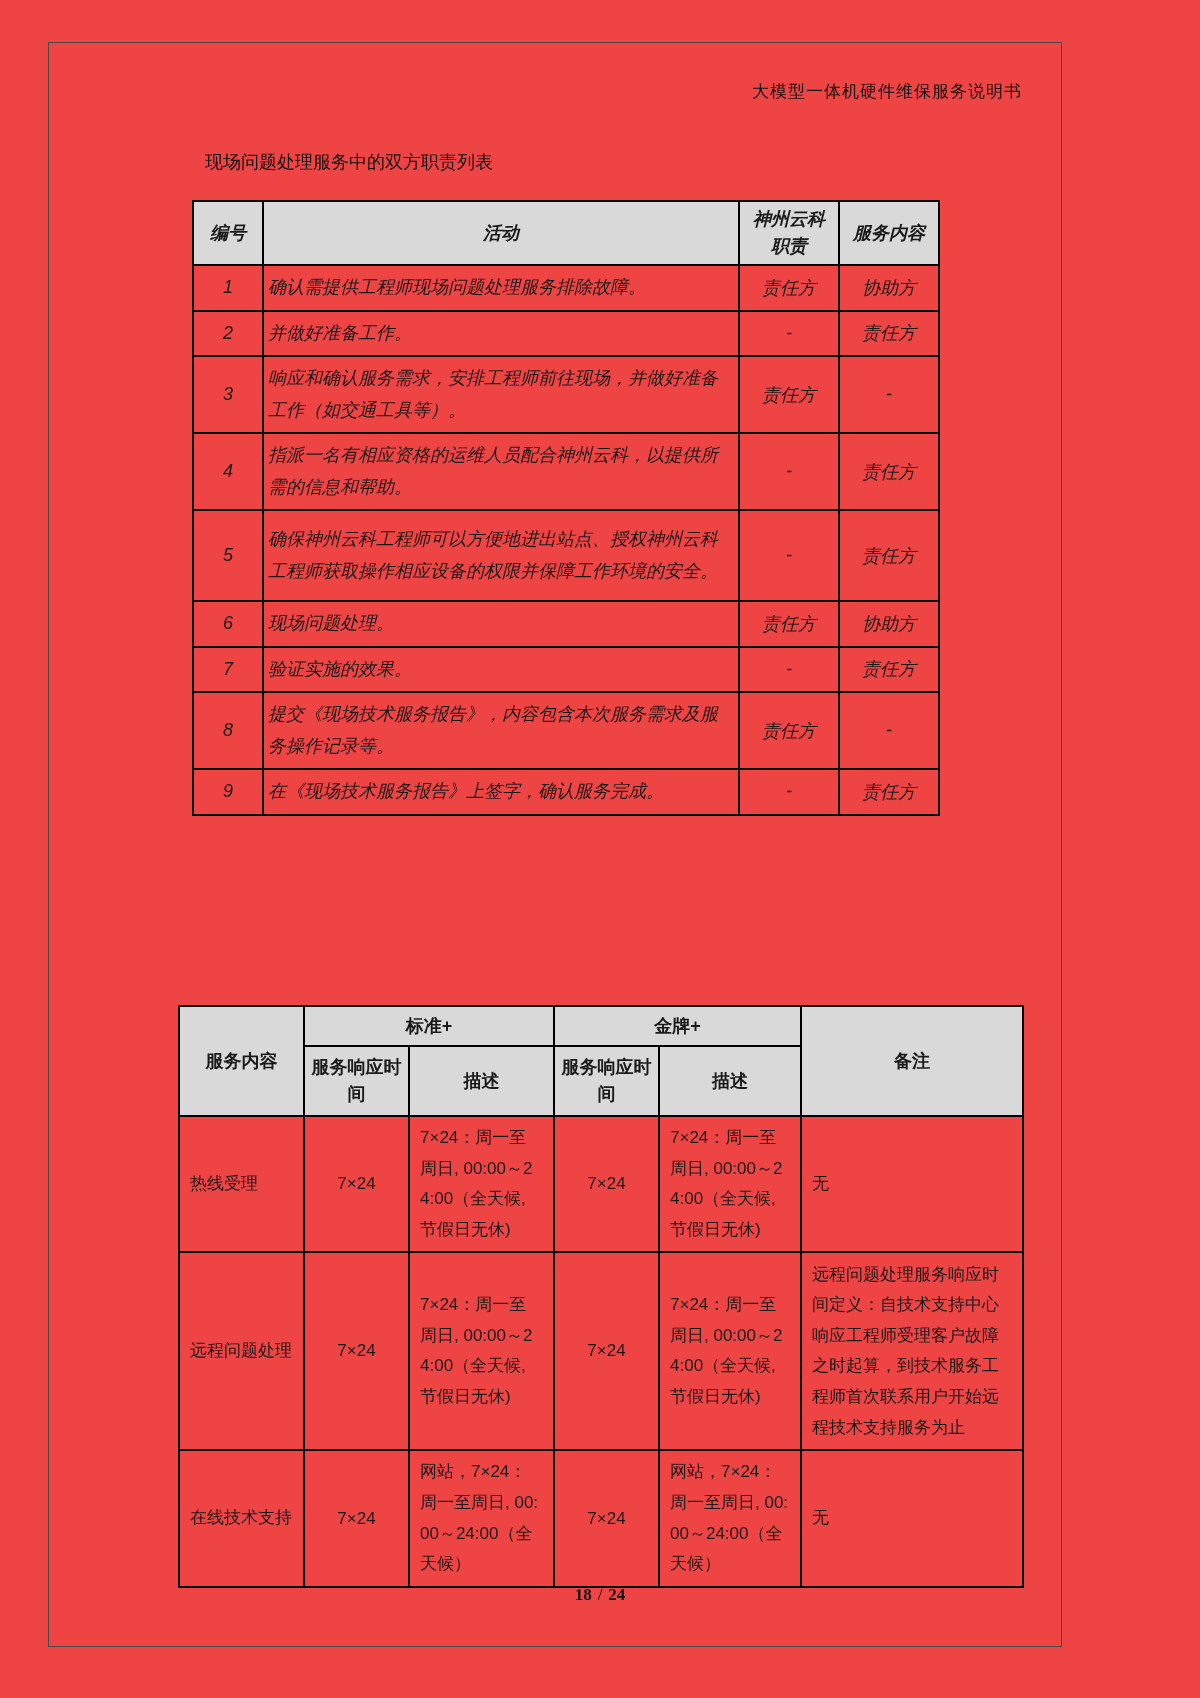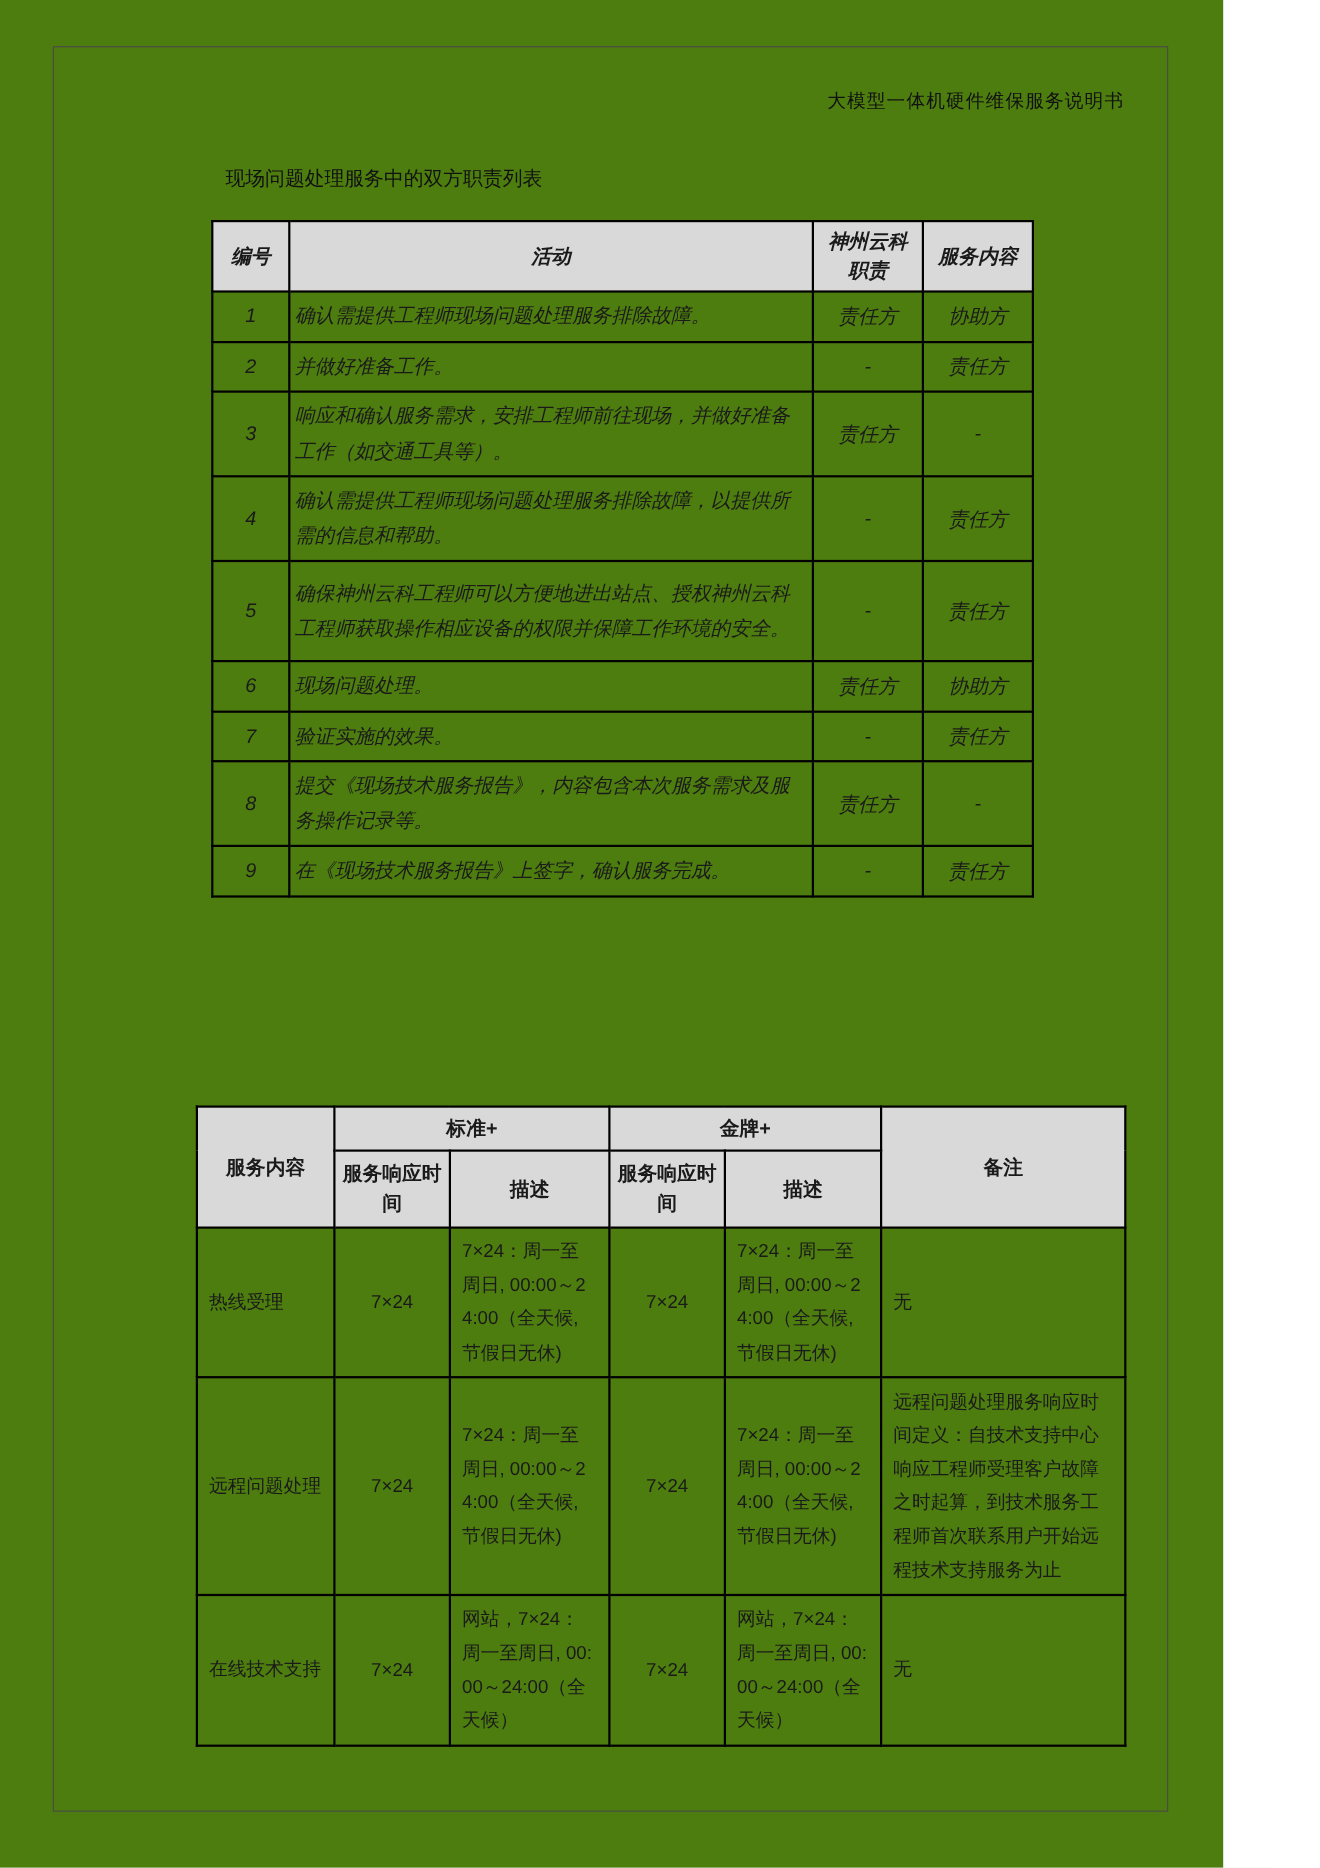--- a/index.html
+++ b/index.html
@@ -1,21 +1,21 @@
 <!DOCTYPE html>
 <html><head>
 <meta charset="utf-8">
 <style>
   * { margin: 0; padding: 0; box-sizing: border-box; }
   html, body { background: #ffffff; }
   .page {
     position: relative;
-    width: 1112px;
+    width: 1200px;
     height: 1698px;
-    background: #4d7c0f;
+    background: #ef4444;
     font-family: "Liberation Sans", sans-serif;
     color: #1a1a1a;
     overflow: hidden;
   }
   .frame {
     position: absolute;
     left: 48px;
     top: 42px;
     width: 1014px;
     height: 1605px;
@@ -125,21 +125,21 @@
       <td class="center">责任方</td>
     </tr>
     <tr style="height:72px">
       <td class="center">3</td>
       <td class="left">响应和确认服务需求，安排工程师前往现场，并做好准备工作（如交通工具等）。</td>
       <td class="center">责任方</td>
       <td class="center">-</td>
     </tr>
     <tr style="height:68px">
       <td class="center">4</td>
-      <td class="left">确认需提供工程师现场问题处理服务排除故障，以提供所需的信息和帮助。</td>
+      <td class="left">指派一名有相应资格的运维人员配合神州云科，以提供所需的信息和帮助。</td>
       <td class="center">-</td>
       <td class="center">责任方</td>
     </tr>
     <tr style="height:91px">
       <td class="center">5</td>
       <td class="left">确保神州云科工程师可以方便地进出站点、授权神州云科工程师获取操作相应设备的权限并保障工作环境的安全。</td>
       <td class="center">-</td>
       <td class="center">责任方</td>
     </tr>
     <tr style="height:43px">
@@ -212,13 +212,16 @@
       <td class="left">在线技术支持</td>
       <td class="center">7×24</td>
       <td class="left">网站，7×24：周一至周日, 00:00～24:00（全天候）</td>
       <td class="center">7×24</td>
       <td class="left">网站，7×24：周一至周日, 00:00～24:00（全天候）</td>
       <td class="remark">无</td>
     </tr>
   </tbody>
     </table>
 
+  <div class="footer">
+    <span class="pg">18</span><span class="sep">/</span><span class="pg">24</span>
+  </div>
 </div>
 
 </body></html>

